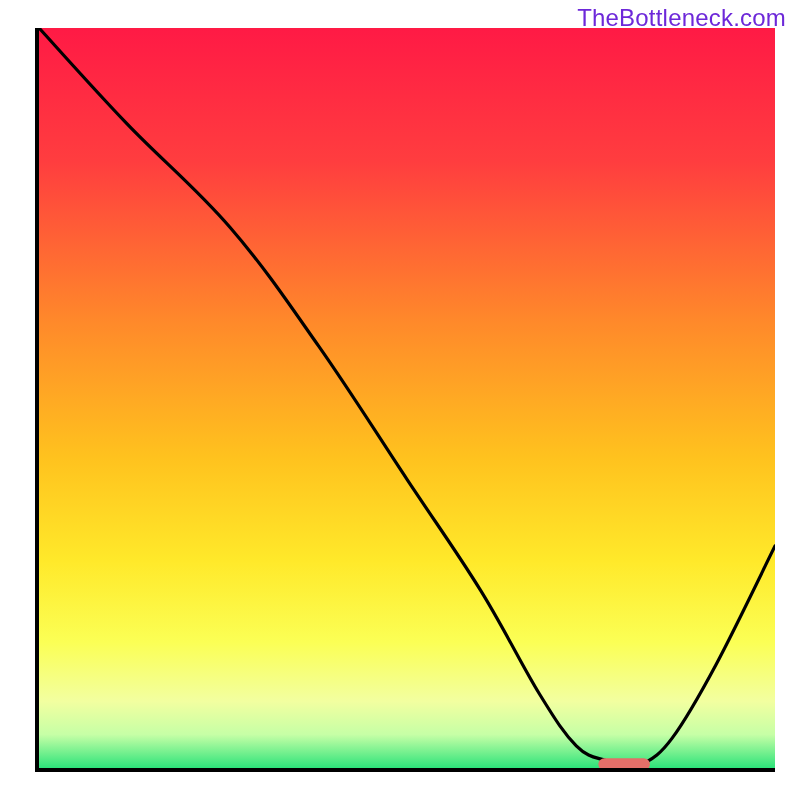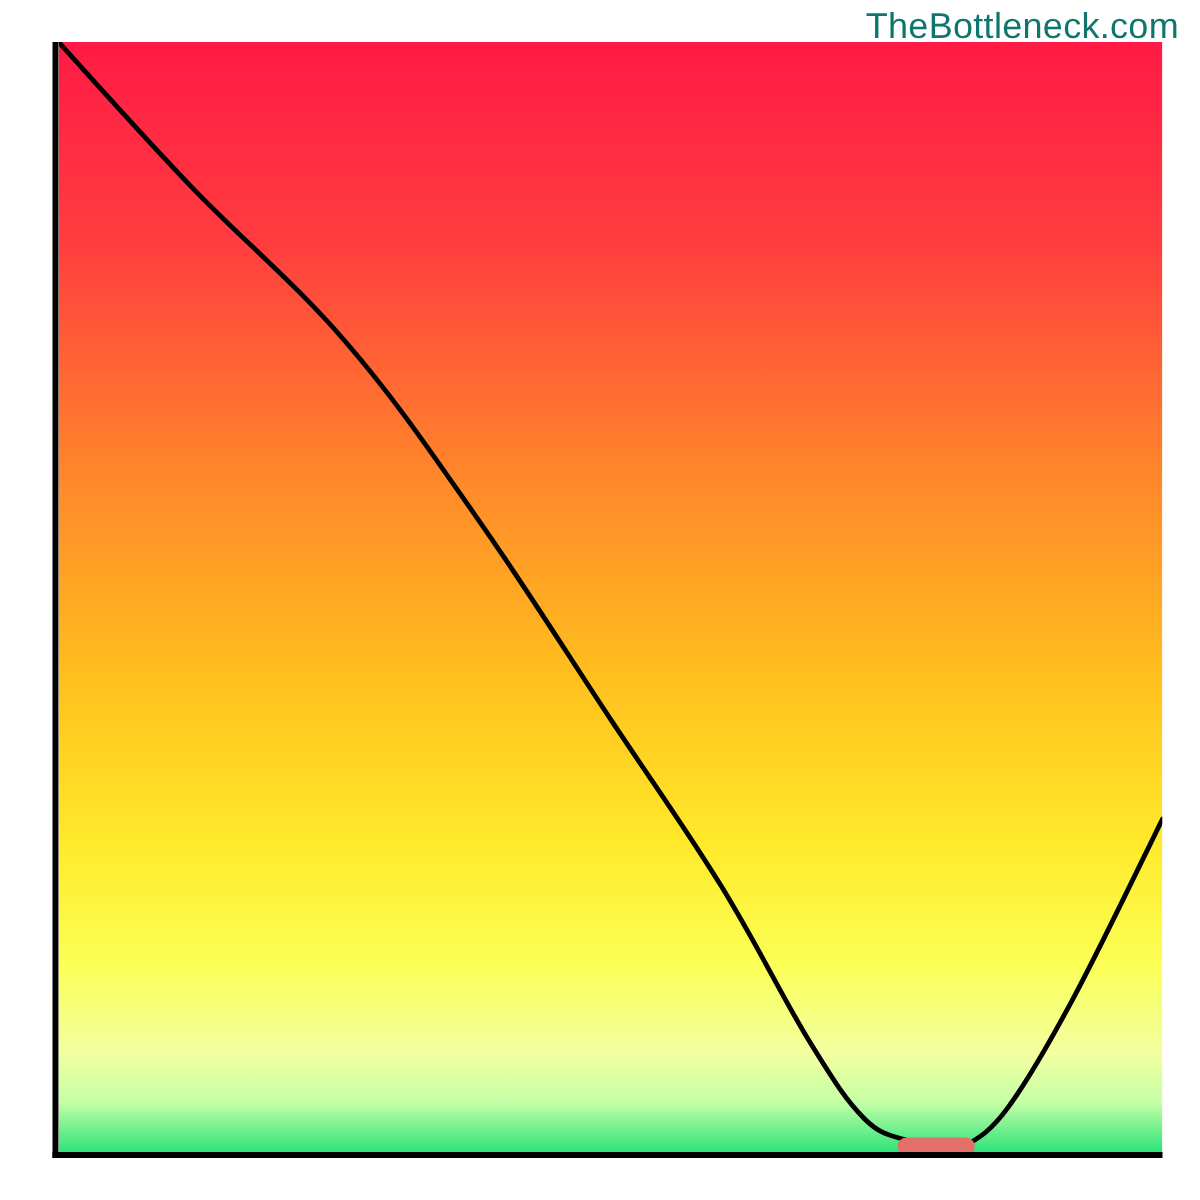--- a/index.html
+++ b/index.html
@@ -15,21 +15,21 @@
     position: relative;
     width: 800px;
     height: 800px;
   }
   .watermark {
     position: absolute;
     top: 4px;
     right: 14px;
     font-size: 24px;
     font-weight: 500;
-    color: #0f766e;
+    color: #6d28d9;
     letter-spacing: 0.2px;
     z-index: 5;
     text-align: right;
   }
   .plot-area {
     position: absolute;
     left: 35px;
     top: 28px;
     width: 740px;
     height: 744px;

